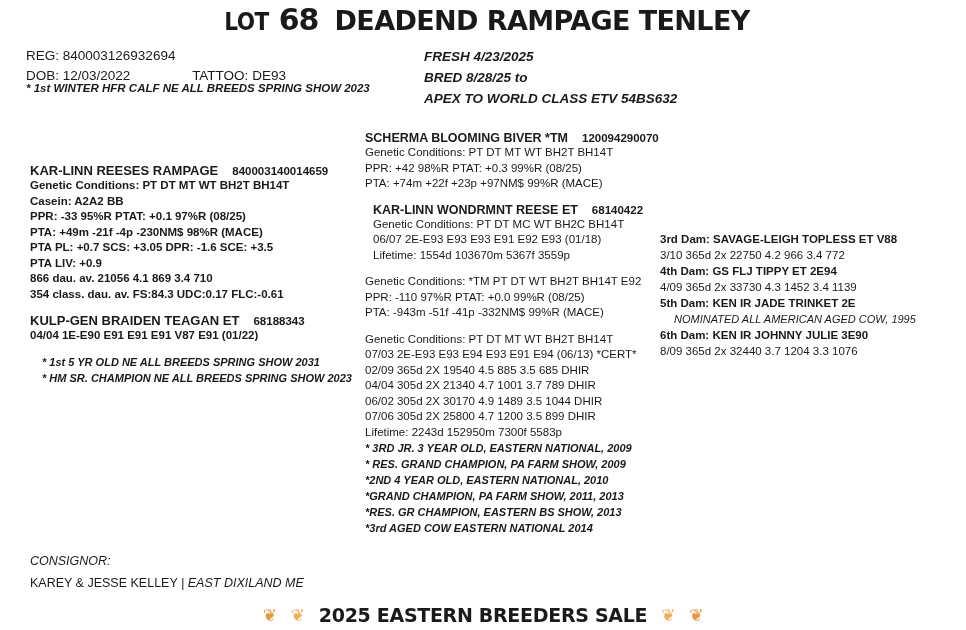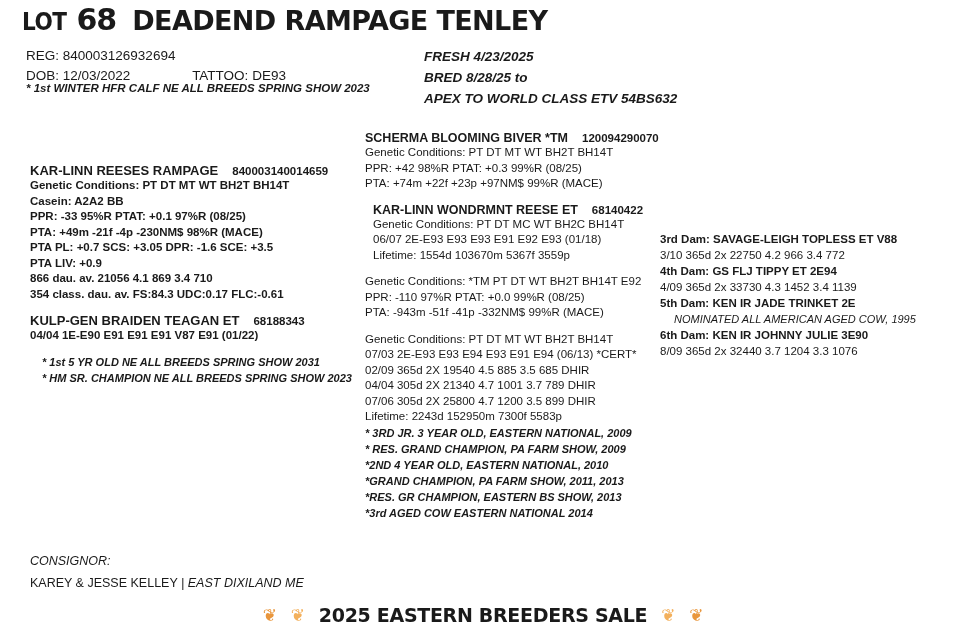--- a/index.html
+++ b/index.html
@@ -23,20 +23,21 @@
 
   
   .header {
     position: absolute;
     left: 22px;
     top: 2px;
     width: 930px;
     display: flex;
     align-items: baseline;
     gap: 10px;
+    justify-content: center;
   }
   .lot-word {
     font-family: "DejaVu Sans", sans-serif;
     font-weight: bold;
     font-size: 24px;
     letter-spacing: -0.5px;
     font-stretch: condensed;
   }
   .lot-number {
     font-family: "DejaVu Sans", sans-serif;
@@ -261,20 +262,21 @@
       <div class="detail">Genetic Conditions: *TM PT DT WT BH2T BH14T  E92</div>
       <div class="detail">PPR: -110 97%R PTAT: +0.0 99%R (08/25)</div>
       <div class="detail">PTA: -943m -51f -41p -332NM$ 99%R (MACE)</div>
     </div>
 
     <div class="block">
       <div class="detail">Genetic Conditions: PT DT MT WT BH2T BH14T</div>
       <div class="detail">07/03 2E-E93 E93 E94 E93 E91 E94 (06/13)  *CERT*</div>
       <div class="detail">02/09 365d 2X 19540 4.5 885 3.5 685 DHIR</div>
       <div class="detail">04/04 305d 2X 21340 4.7 1001 3.7 789 DHIR</div>
+      <div class="detail">06/02 305d 2X 30170 4.9 1489 3.5 1044 DHIR</div>
       <div class="detail">07/06 305d 2X 25800 4.7 1200 3.5 899 DHIR</div>
       <div class="detail">Lifetime: 2243d 152950m 7300f 5583p</div>
       <div class="italic-note">* 3RD JR. 3 YEAR OLD, EASTERN NATIONAL, 2009</div>
       <div class="italic-note">* RES. GRAND CHAMPION, PA FARM SHOW, 2009</div>
       <div class="italic-note">*2ND 4 YEAR OLD, EASTERN NATIONAL, 2010</div>
       <div class="italic-note">*GRAND CHAMPION, PA FARM SHOW, 2011, 2013</div>
       <div class="italic-note">*RES. GR CHAMPION, EASTERN BS SHOW, 2013</div>
       <div class="italic-note">*3rd AGED COW EASTERN NATIONAL 2014</div>
     </div>
 

